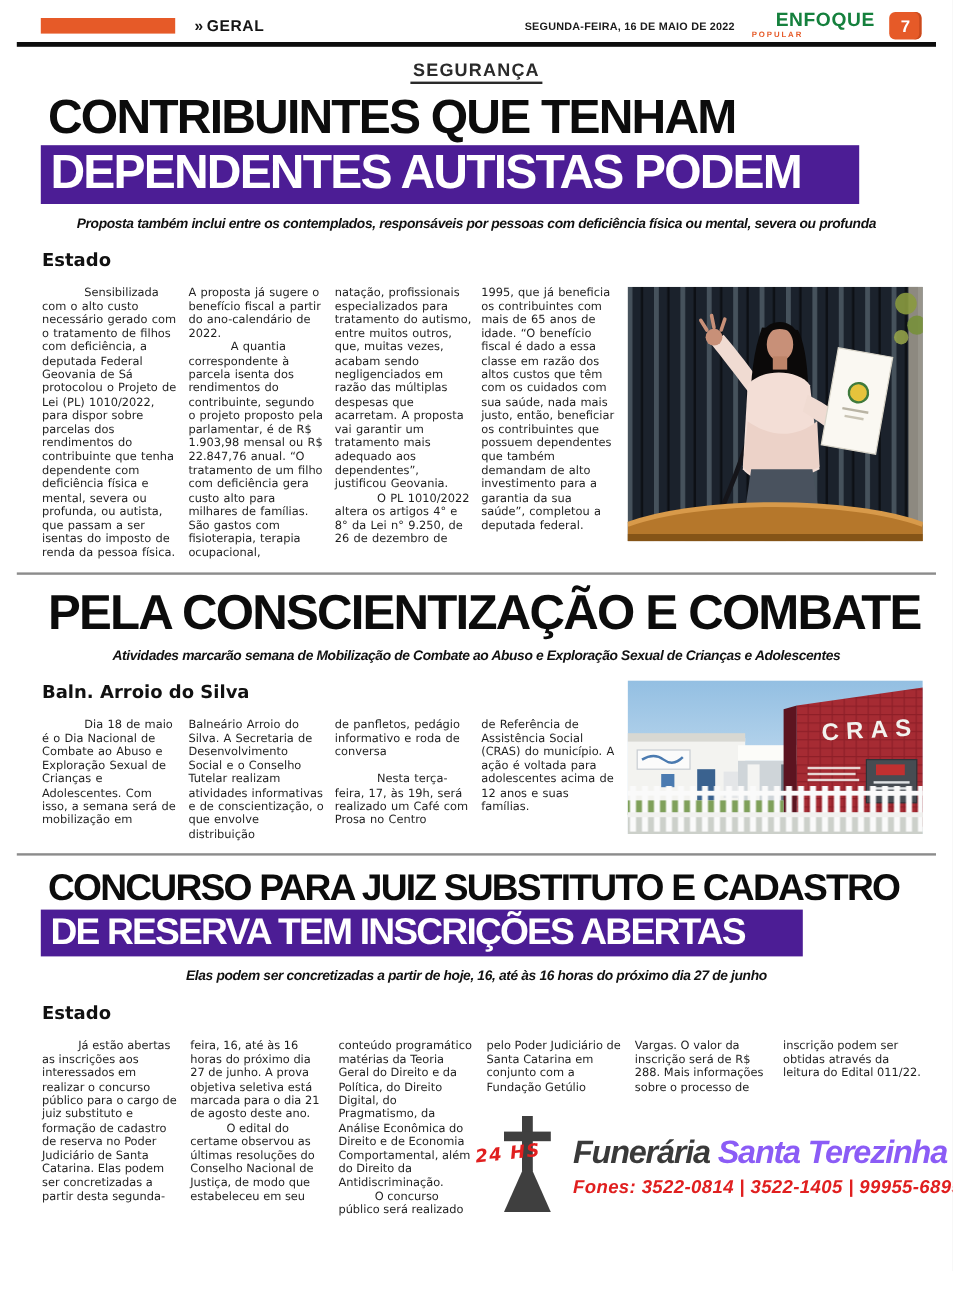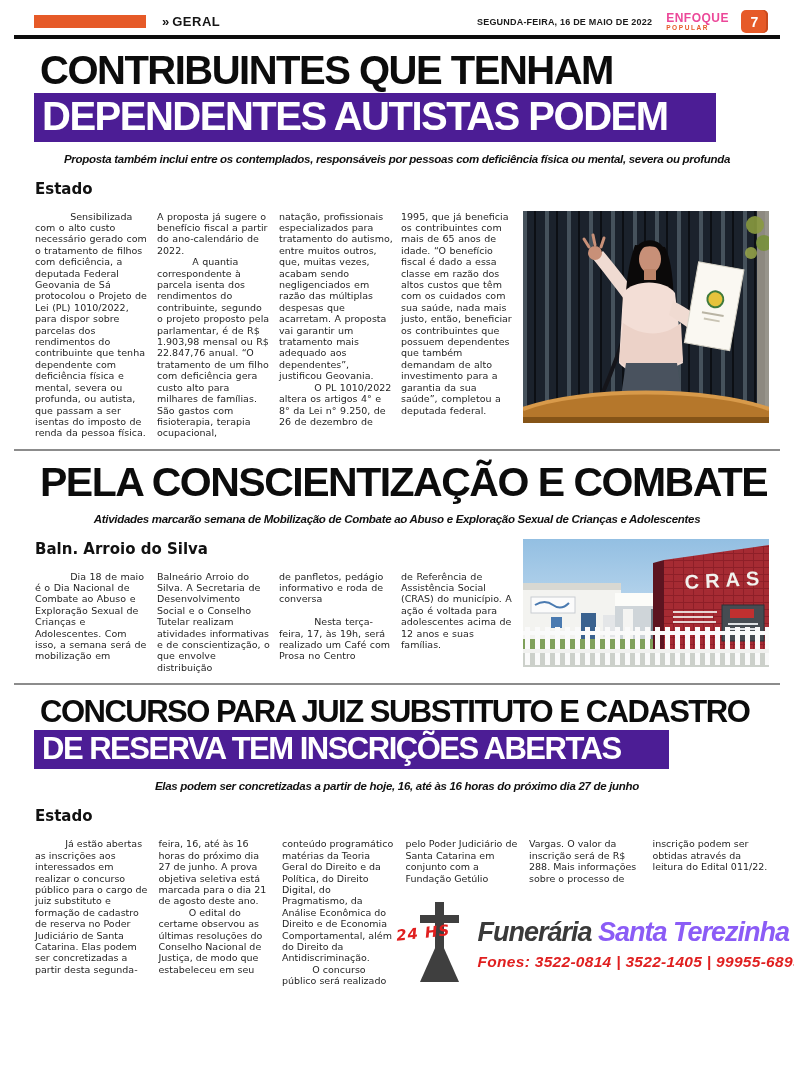--- a/index.html
+++ b/index.html
@@ -13,22 +13,22 @@
   
   .topbar { display:flex; align-items:center; padding: 13px 26px 0 34px; height: 30px; }
   .accent-bar { width: 112px; height: 13px; background: #e65a28; }
   .section-label { margin-left: 16px; font-family:"Liberation Sans",sans-serif;
     font-weight: bold; font-size: 13px; letter-spacing: .5px; color:#151515; display:flex; align-items:center; gap:5px;}
   .chev { font-size: 13px; letter-spacing:-2px; color:#151515; }
   .spacer { flex: 1; }
   .date { font-family:"Liberation Sans",sans-serif; font-weight:bold; font-size: 9px;
     letter-spacing:.2px; color:#1b1b1b; margin-right: 14px; }
   .brand { line-height: 1; margin-right: 12px; }
-  .brand-name { color:#ec4899; font-family:"Liberation Sans",sans-serif; font-weight:bold;
-    font-size: 12px; letter-spacing: .5px; }
+  .brand-name { color:#15803d; font-family:"Liberation Sans",sans-serif; font-weight:bold;
+    font-size: 16px; letter-spacing: .5px; margin-left: 20px; }
   .brand-sub { color:#e65a28; font-family:"Liberation Sans",sans-serif; font-weight:bold;
     font-size: 6.5px; letter-spacing: 1.6px; margin-top:1px; }
   .page-num { width: 27px; height: 23px; background:#e65a28; border-radius: 5px;
     color:#fff; font-family:"Liberation Sans",sans-serif; font-weight:bold; font-size:14px;
     display:flex; align-items:center; justify-content:center; box-shadow: inset -2px 0 0 #c84a1e; }
   .top-rule { height: 4px; background: #0d0d0d; margin: 5px 14px 0 14px; }
 
   
   .kicker-row { text-align:center; margin-top: 9px; }
   .kicker { font-family:"Liberation Sans",sans-serif; font-weight:bold; font-size: 15px;
@@ -93,20 +93,23 @@
     <div class="spacer"></div>
     <div class="date">SEGUNDA-FEIRA, 16 DE MAIO DE 2022</div>
     <div class="brand">
       <div class="brand-name">ENFOQUE</div>
       <div class="brand-sub">POPULAR</div>
     </div>
     <div class="page-num">7</div>
   </div>
   <div class="top-rule"></div>
 
+  <div class="kicker-row">
+    <span class="kicker">SEGURANÇA</span>
+  </div>
 
   <section>
     <div class="hl-block">
       <div class="hl h1">CONTRIBUINTES QUE TENHAM</div>
       <div><span class="hl h1 inverted">DEPENDENTES AUTISTAS PODEM</span></div>
     </div>
     <p class="deck">Proposta também inclui entre os contemplados, responsáveis por pessoas com deficiência física ou mental, severa ou profunda</p>
     <div class="byline">Estado</div>
 
     <div class="art-body">

